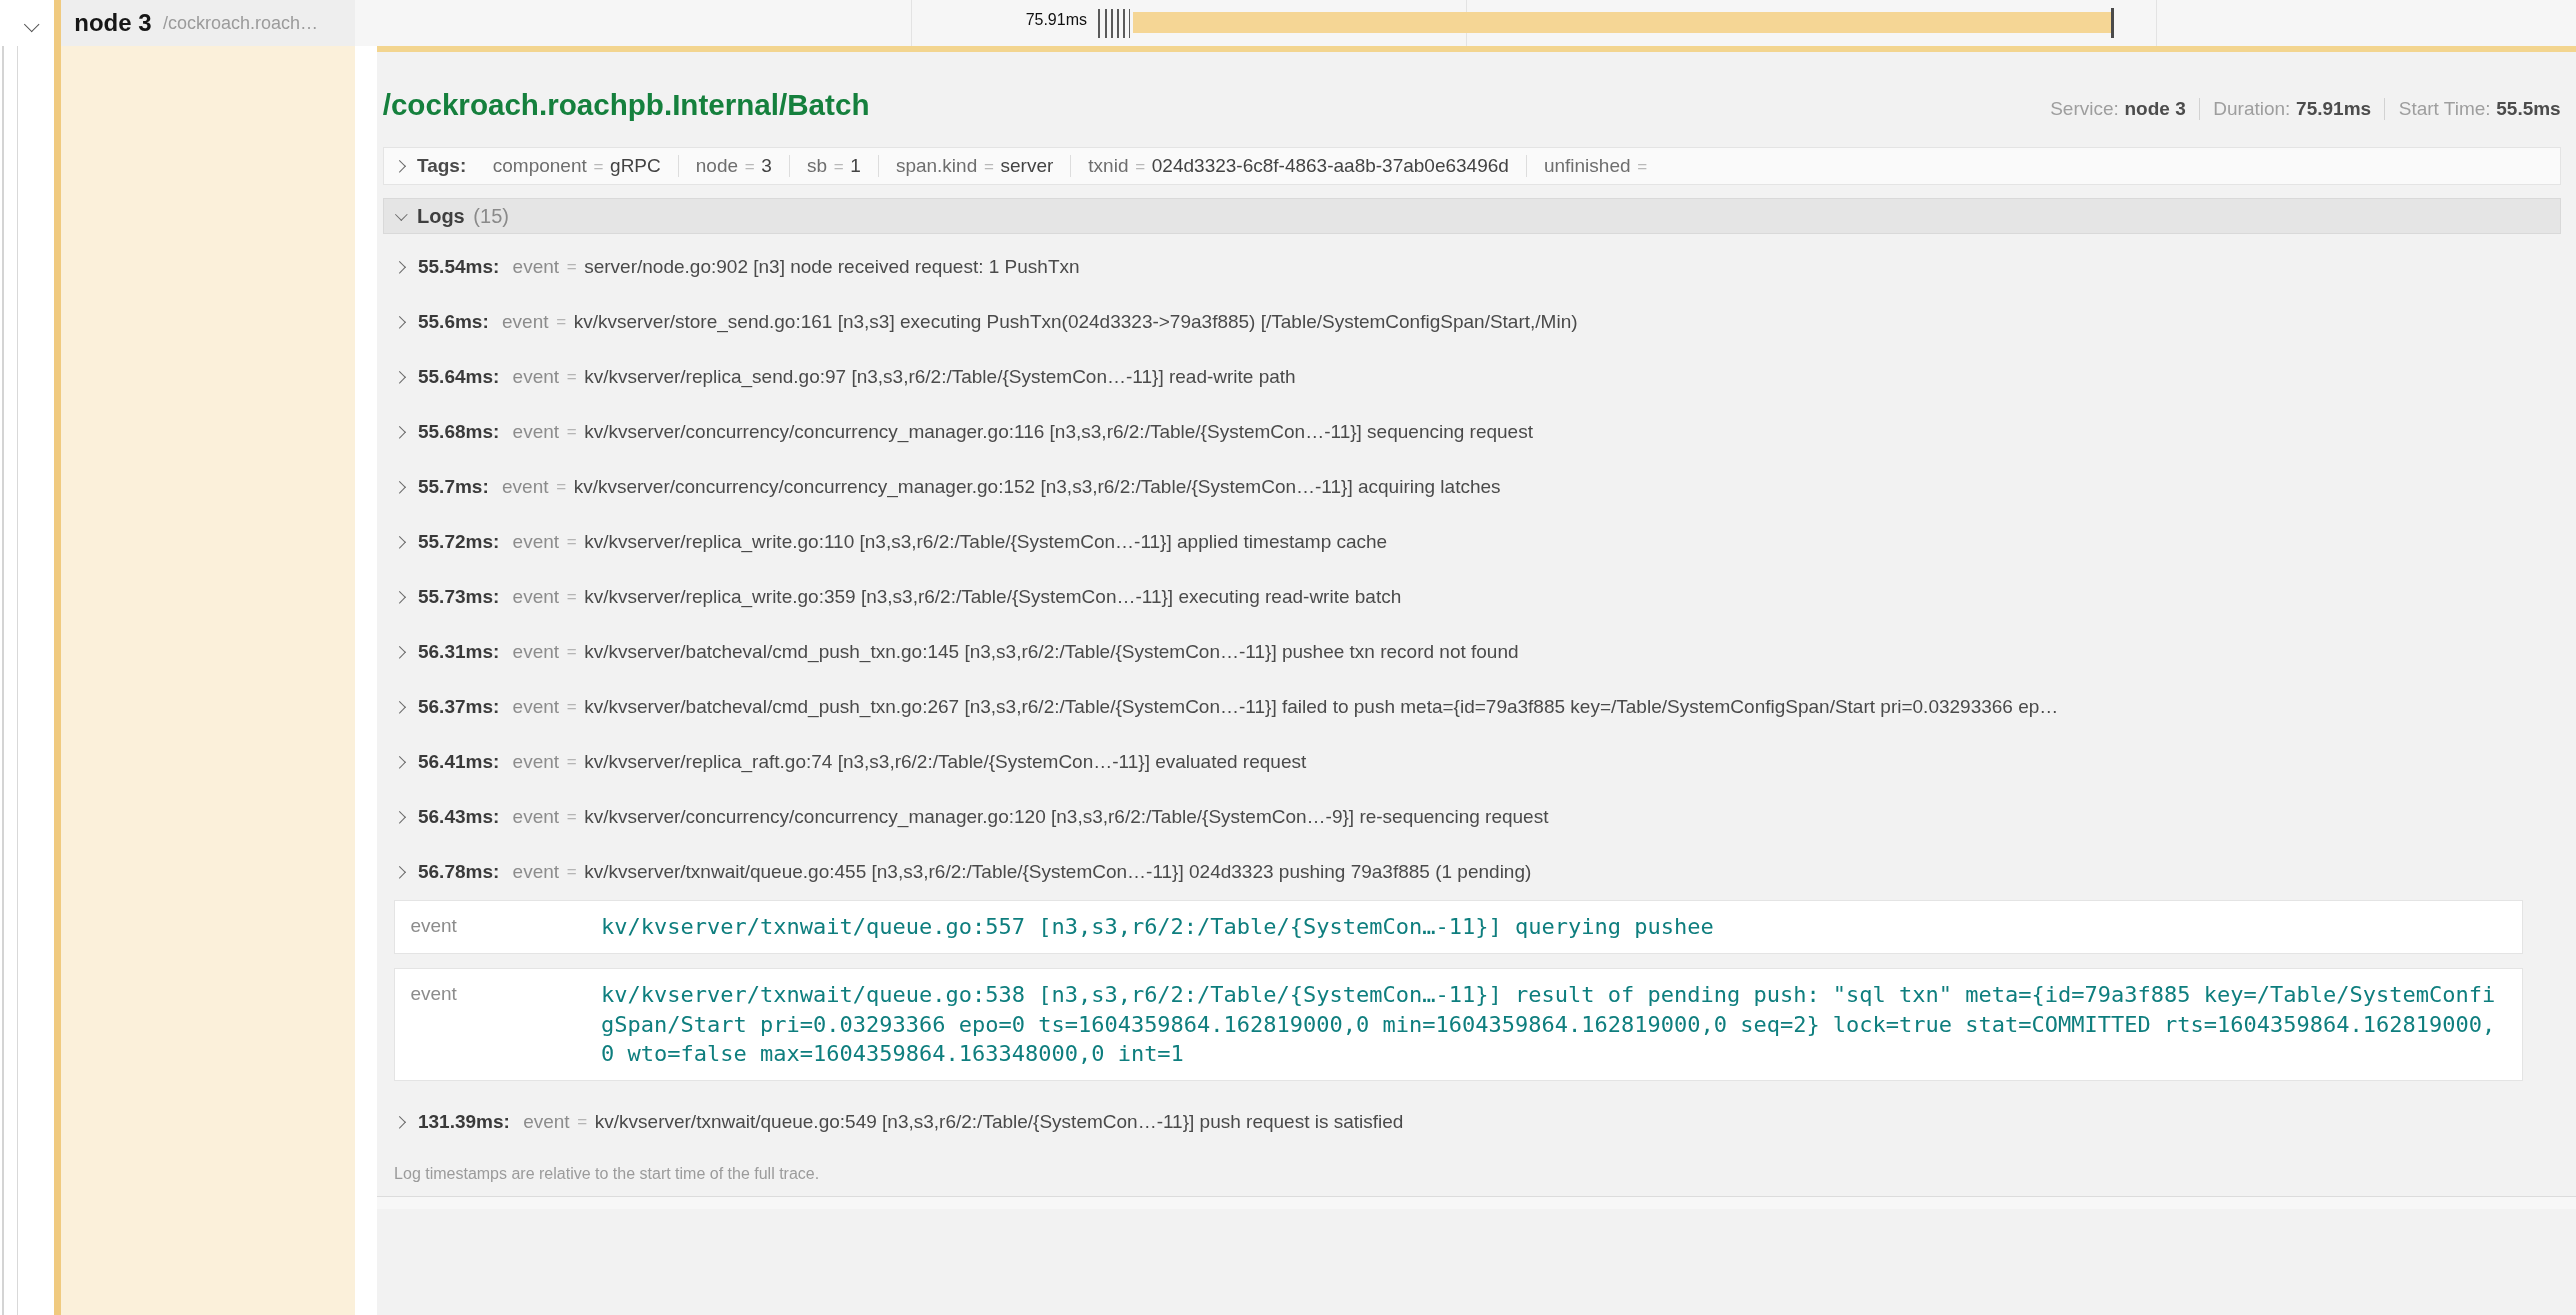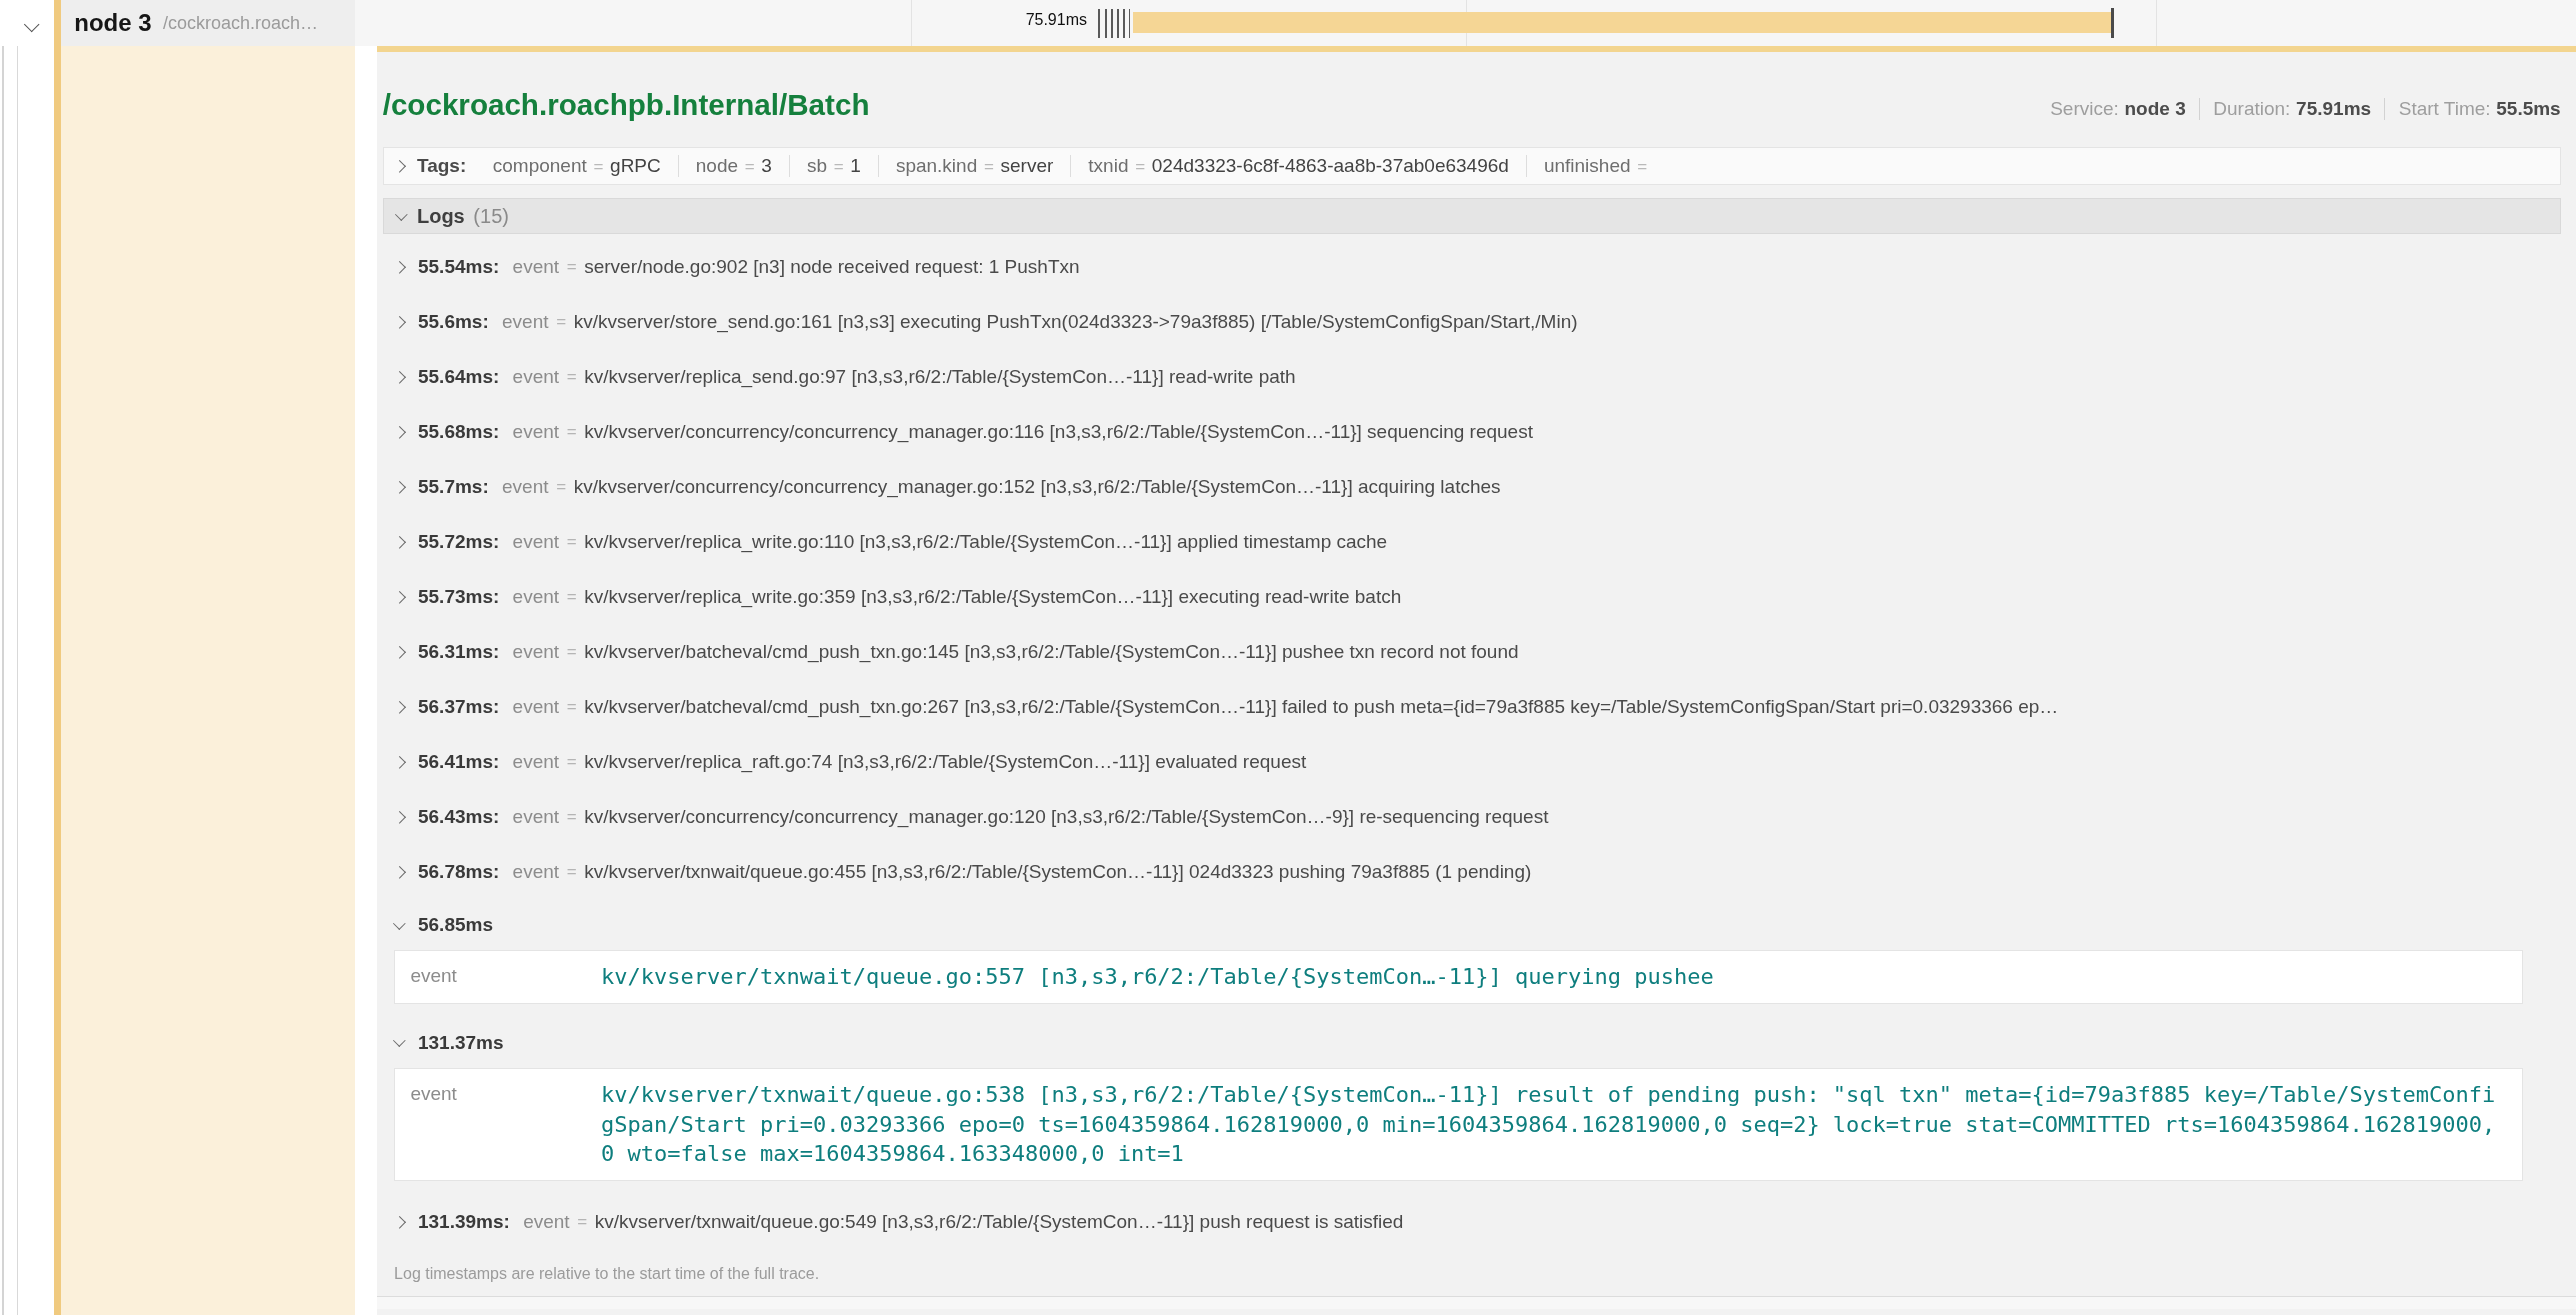--- a/index.html
+++ b/index.html
@@ -270,35 +270,27 @@
         <span class="log-value">kv/kvserver/concurrency/concurrency_manager.go:120 [n3,s3,r6/2:/Table/{SystemCon…-9}] re-sequencing request</span>
       </div>
       <div class="log-row">
         <span class="chev right"></span>
         <span class="log-time">56.78ms:</span>
         <span class="log-field">event</span>
         <span class="log-eq">=</span>
         <span class="log-value">kv/kvserver/txnwait/queue.go:455 [n3,s3,r6/2:/Table/{SystemCon…-11}] 024d3323 pushing 79a3f885 (1 pending)</span>
       </div>
 
-      <div class="log-exp-header">
-        <span class="chev down"></span>
-        <span class="log-time">56.85ms</span>
-      </div>
       <div class="kv-box">
         <div class="kv-row">
           <div class="kv-key">event</div>
           <div class="kv-val">kv/kvserver/txnwait/queue.go:557 [n3,s3,r6/2:/Table/{SystemCon…-11}] querying pushee</div>
         </div>
       </div>
 
-      <div class="log-exp-header">
-        <span class="chev down"></span>
-        <span class="log-time">131.37ms</span>
-      </div>
       <div class="kv-box">
         <div class="kv-row">
           <div class="kv-key">event</div>
           <div class="kv-val">kv/kvserver/txnwait/queue.go:538 [n3,s3,r6/2:/Table/{SystemCon…-11}] result of pending push: "sql txn" meta={id=79a3f885 key=/Table/SystemConfigSpan/Start pri=0.03293366 epo=0 ts=1604359864.162819000,0 min=1604359864.162819000,0 seq=2} lock=true stat=COMMITTED rts=1604359864.162819000,0 wto=false max=1604359864.163348000,0 int=1</div>
         </div>
       </div>
 
       <div class="log-row">
         <span class="chev right"></span>
         <span class="log-time">131.39ms:</span>

